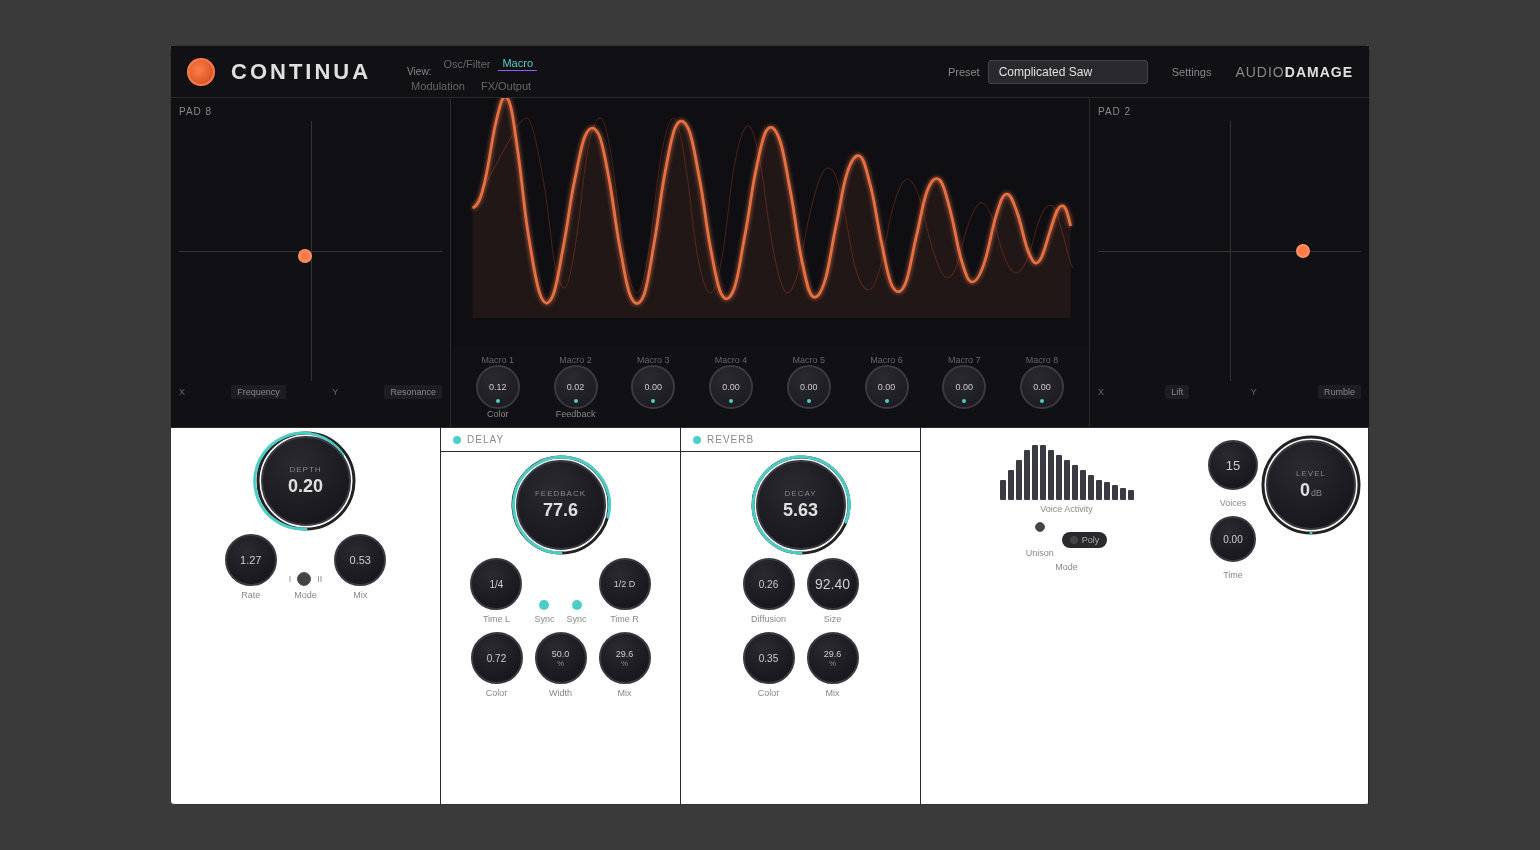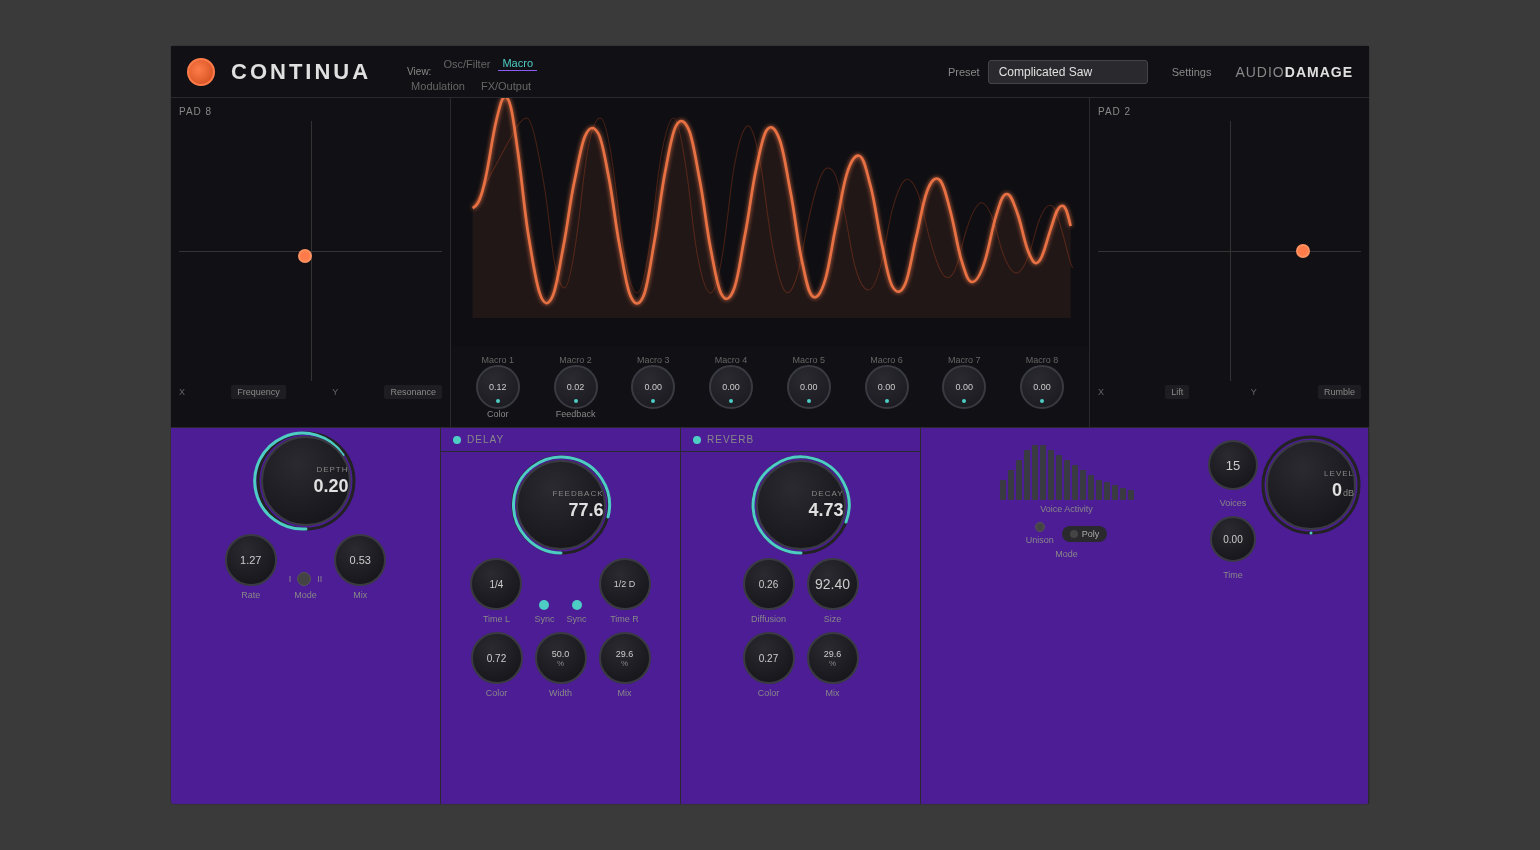--- a/index.html
+++ b/index.html
@@ -9,21 +9,21 @@
       background: #3a3a3a;
       display: flex;
       align-items: center;
       justify-content: center;
       font-family: 'Arial', sans-serif;
       overflow: hidden;
     }
     .main-window {
       width: 1200px;
       height: 760px;
-      background: #4c1d95;
+      background: #ffffff;
       border: 1px solid #333;
       border-radius: 4px;
       display: flex;
       flex-direction: column;
     }
     
     .header {
       height: 52px;
       background: #111115;
       display: flex;
@@ -311,21 +311,21 @@
     .knob-large {
       width: 90px;
       height: 90px;
       border-radius: 50%;
       background: radial-gradient(circle at 40% 30%, #2a2a30, #111116);
       border: 2px solid #3a3a42;
       position: relative;
       cursor: pointer;
       display: flex;
       flex-direction: column;
-      align-items: flex-end;
+      align-items: center;
       justify-content: center;
     }
     .knob-large .k-title {
       font-size: 8px;
       color: #888;
       letter-spacing: 1px;
       margin-bottom: 2px;
     }
     .knob-large .k-value {
       font-size: 18px;
@@ -720,41 +720,41 @@
           <span class="fx-title">REVERB</span>
         </div>
         <div class="fx-content">
           <div class="large-knob-wrap">
             <svg width="106" height="106" style="position:absolute;top:-8px;left:-8px;">
               <circle cx="53" cy="53" r="48" fill="none" stroke="#222" stroke-width="3"></circle>
               <path d="M 53 101 A 48 48 0 1 1 98 70" fill="none" stroke="#4ecdc4" stroke-width="3" stroke-linecap="round"></path>
             </svg>
             <div class="knob-large">
               <span class="k-title">DECAY</span>
-              <span class="k-value">4.73</span>
+              <span class="k-value">5.63</span>
             </div>
           </div>
           <div class="knob-row">
             <div class="knob-col">
               <div class="knob-medium" style="font-size:10px;">
                 <span>0.26</span>
               </div>
               <span class="knob-label">Diffusion</span>
             </div>
             <div class="knob-col">
               <div class="knob-medium" style="font-size:14px;">
                 <span>92.40</span>
               </div>
               <span class="knob-label">Size</span>
             </div>
           </div>
           <div class="knob-row">
             <div class="knob-col">
               <div class="knob-medium" style="font-size:10px;">
-                <span>0.27</span>
+                <span>0.35</span>
               </div>
               <span class="knob-label">Color</span>
             </div>
             <div class="knob-col">
               <div class="knob-medium" style="font-size:9px;flex-direction:column;gap:0;">
                 <span>29.6</span>
                 <span style="font-size:8px;color:#888;">%</span>
               </div>
               <span class="knob-label">Mix</span>
             </div>
@@ -784,21 +784,21 @@
               <div class="activity-bar" style="height:18px;"></div>
               <div class="activity-bar" style="height:15px;"></div>
               <div class="activity-bar" style="height:12px;"></div>
               <div class="activity-bar" style="height:10px;"></div>
             </div>
             <span style="font-size:9px;color:#888;">Voice Activity</span>
 
             <div style="display:flex;align-items:center;gap:8px;margin-top:4px;">
               <div style="display:flex;flex-direction:column;align-items:center;gap:3px;">
                 <div style="width:10px;height:10px;border-radius:50%;background:#444;border:1px solid #555;"></div>
-                <span style="font-size:9px;color:#888;">Unison</span>
+                <span style="font-size:9px;color:#888;margin-top:13px;">Unison</span>
               </div>
               <div class="poly-toggle">
                 <div class="poly-dot"></div>
                 <span class="poly-label">Poly</span>
               </div>
             </div>
             <span style="font-size:9px;color:#888;">Mode</span>
           </div>
 
           <div style="display:flex;flex-direction:column;align-items:center;gap:8px;">

